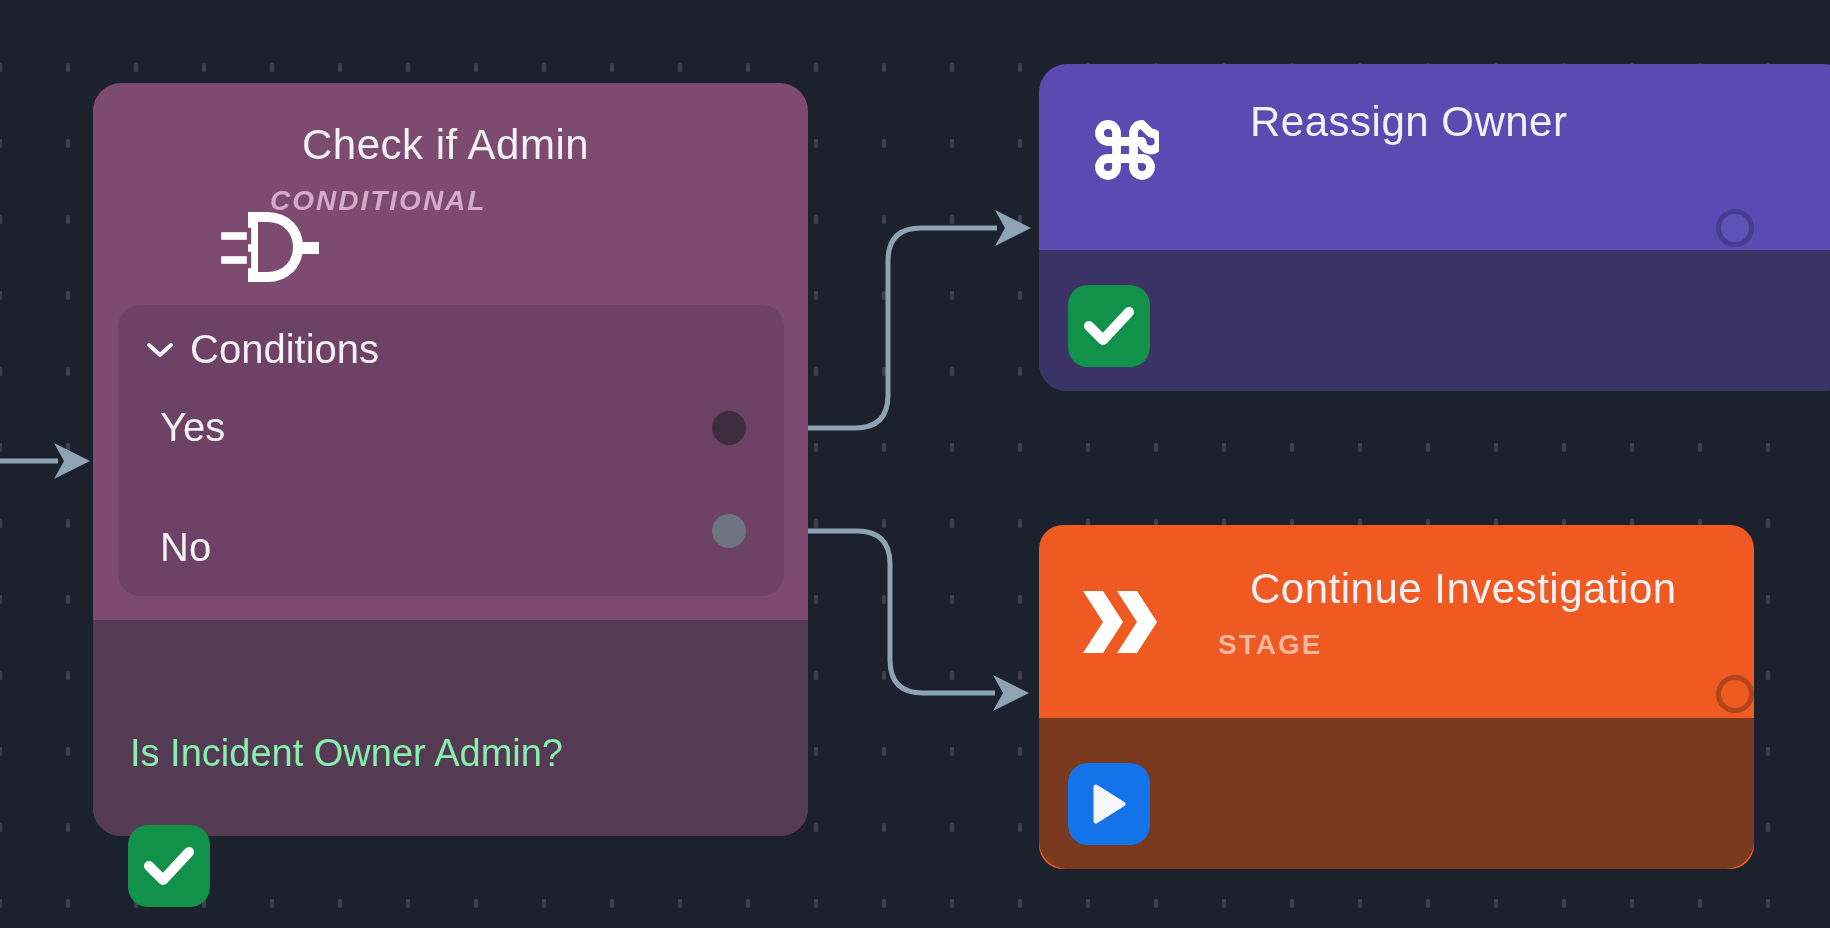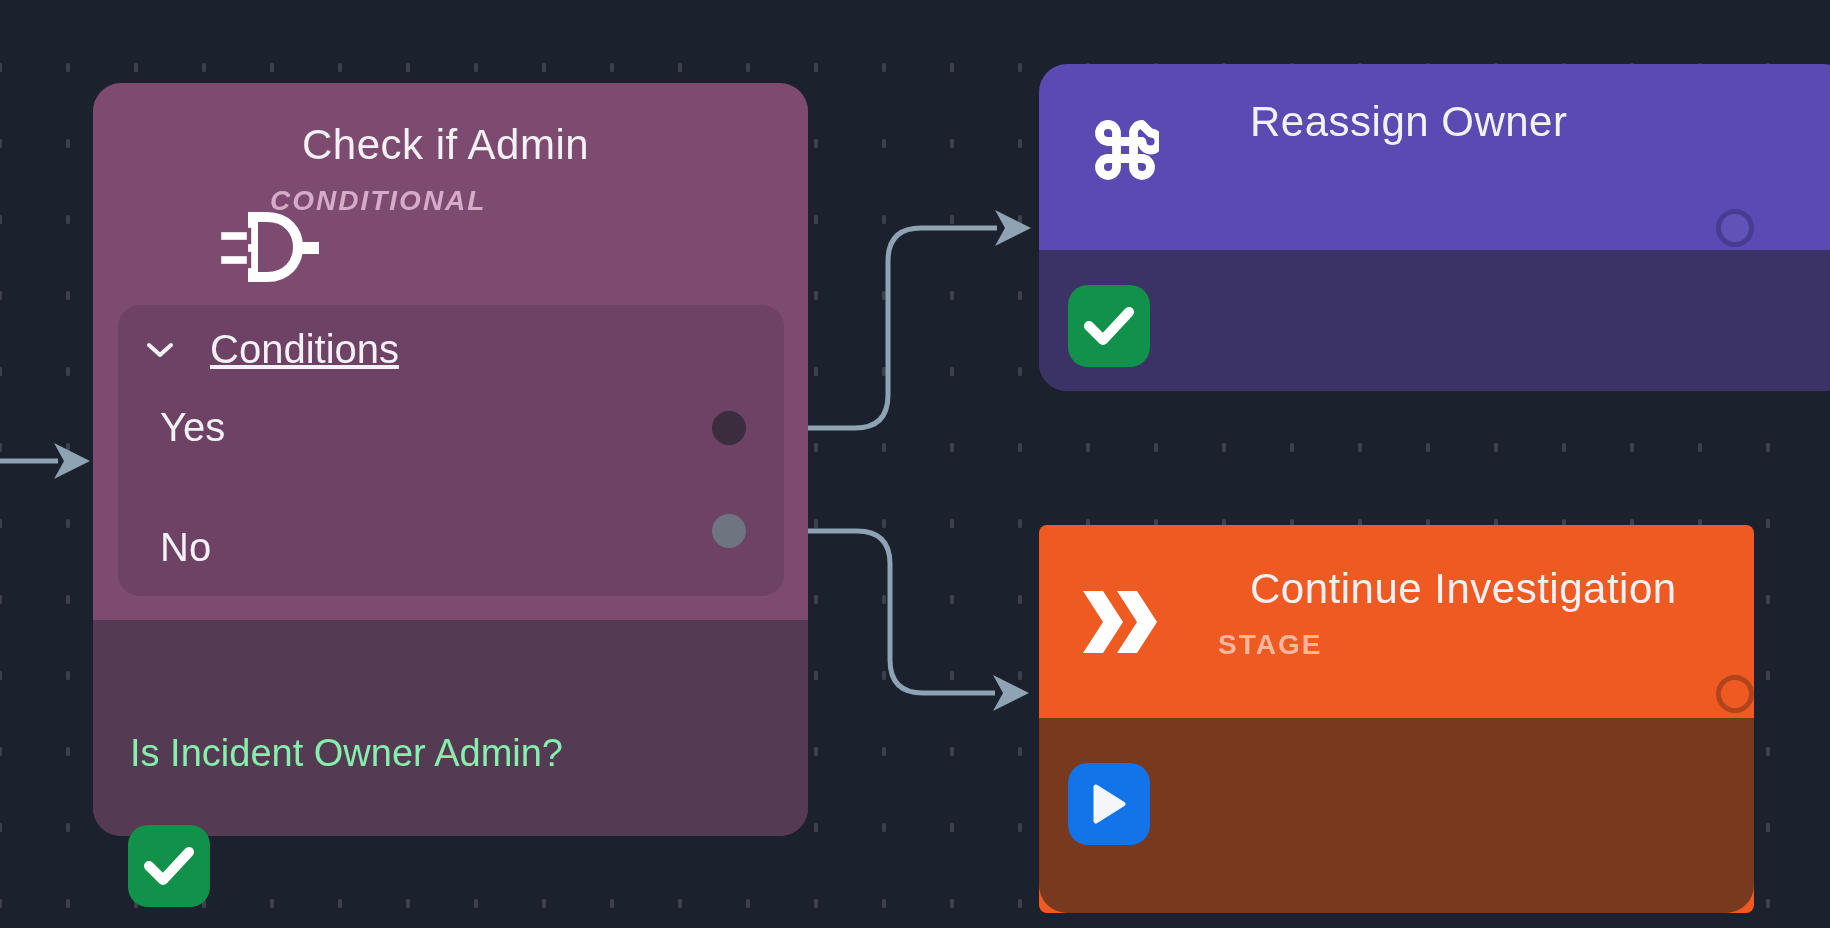--- a/index.html
+++ b/index.html
@@ -18,22 +18,22 @@
   .n-cond { left:93px; top:83px; width:715px; height:753px; background:#7D4A70; }
   .n-cond .node-body { top:537px; background:rgba(78,55,77,0.85); }
   .n-cond-icon { position:absolute; left:126px; top:122px; }
   .n-cond-titleblock { position:absolute; left:177px; top:38px; }
 
   .titleblock .title { font-size:42px; color:#f3f1f5; letter-spacing:.5px;margin-left:32px; }
   .titleblock .subtitle { font-size:28px; font-weight:700; letter-spacing:2px; margin-top:16px; }
 
   .cond-panel { position:absolute; left:25px; top:222px; width:666px; height:291px;
                 background:#6D4265; border-radius:22px; }
-  .cond-head { position:absolute; left:28px; top:22px; display:flex; align-items:center; gap:36px;
-               color:#f3f1f5; font-size:40px;text-decoration:underline; }
+  .cond-head { position:absolute; left:28px; top:22px; display:flex; align-items:center; gap:16px;
+               color:#f3f1f5; font-size:40px; }
   .cond-row { position:absolute; left:42px; color:#f3f1f5; font-size:40px; }
   .row-yes { top:100px;text-align:right; }
   .row-no  { top:220px; }
   .port { position:absolute; border-radius:50%; }
   .port-yes { left:594px; top:106px; width:34px; height:34px; background:#3B2C3E; }
   .port-no  { left:594px; top:209px; width:34px; height:34px; background:#6E7580; }
 
   .n-cond .desc { position:absolute; left:37px; top:112px; font-size:38px; color:#86efac; }
   .status-badge { position:absolute; width:82px; height:82px; border-radius:20px;
                   display:flex; align-items:center; justify-content:center; }
@@ -43,21 +43,21 @@
 
   
   .n-cmd { left:1039px; top:64px; width:812px; height:327px; background:#5A4AB2; border-radius:28px; }
   .n-cmd .node-body { top:186px; background:rgba(54,46,88,0.86); }
   .n-cmd-icon { position:absolute; left:52px; top:52px; }
   .n-cmd .titleblock { position:absolute; left:179px; top:34px; }
   .n-cmd .subtitle { color:#b9b3d8; }
   .n-cmd .status-badge { left:29px; top:221px; }
 
   
-  .n-stage { left:1039px; top:525px; width:715px; height:388px; background:#EF5A23; border-radius:8px; }
+  .n-stage { left:1039px; top:525px; width:715px; height:344px; background:#EF5A23; border-radius:24px; }
   .n-stage .node-body { top:193px; background:rgba(100,51,30,0.86); }
   .n-stage-icon { position:absolute; left:44px; top:66px; }
   .n-stage .titleblock { position:absolute; left:179px; top:40px; }
   .n-stage .subtitle { color:#f6b79e; }
   .n-stage .status-badge { left:29px; top:238px; }
 
   .n-cond .subtitle { color:#d6aac9;font-style:italic; }
 
   
   .edge-port { position:absolute; width:38px; height:38px; border-radius:50%; }

